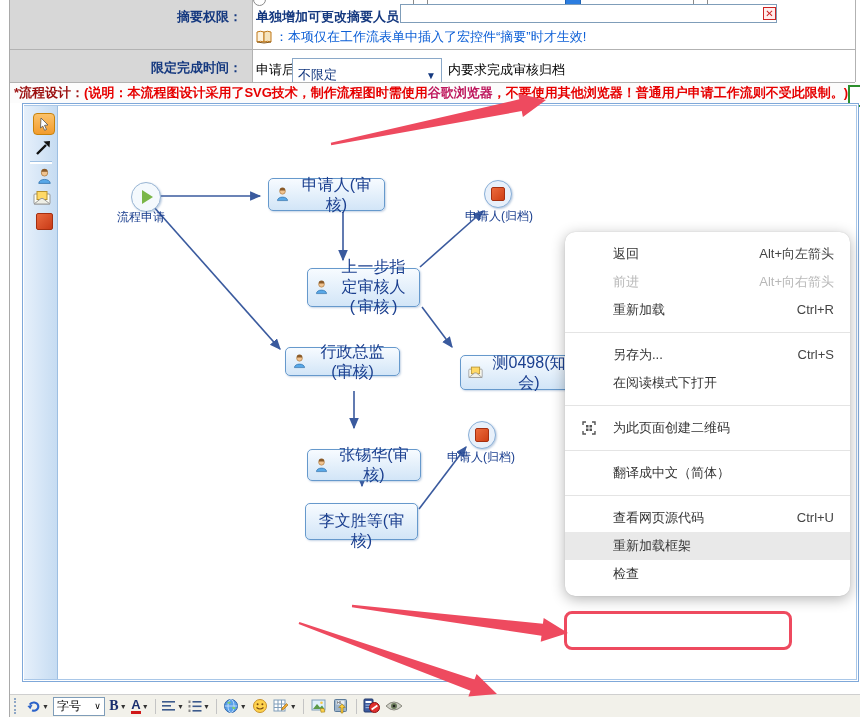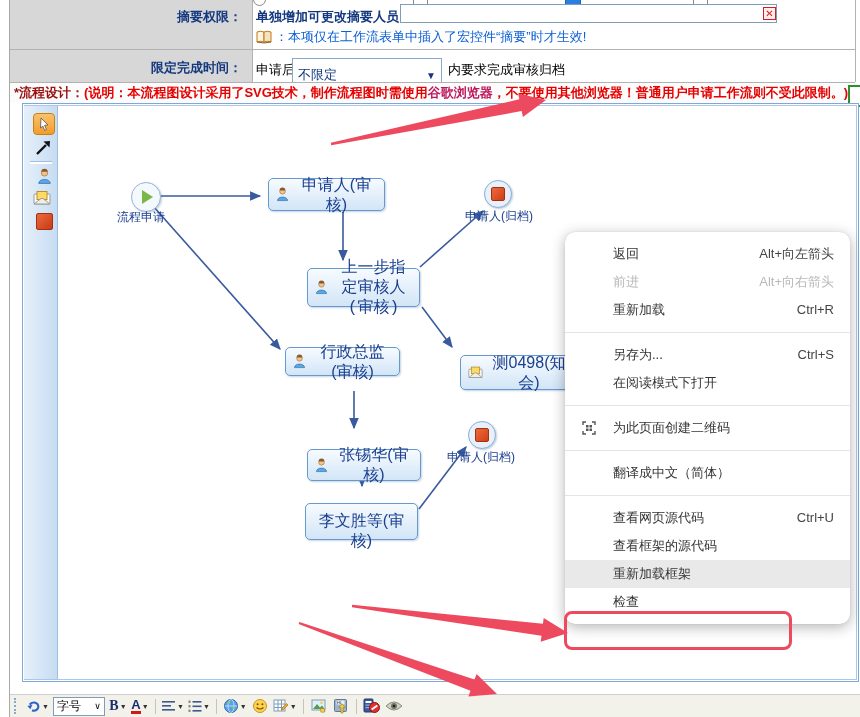--- a/index.html
+++ b/index.html
@@ -288,24 +288,20 @@
   <div class="msep"></div>
   <div class="mi">
     <span class="mi-label">翻译成中文（简体）</span>
     <span class="mi-sc"></span>
   </div>
   <div class="msep"></div>
   <div class="mi">
     <span class="mi-label">查看网页源代码</span>
     <span class="mi-sc">Ctrl+U</span>
   </div>
-  <div class="mi">
-    <span class="mi-label">查看框架的源代码</span>
-    <span class="mi-sc"></span>
-  </div>
   <div class="mi hl">
     <span class="mi-label">重新加载框架</span>
     <span class="mi-sc"></span>
   </div>
   <div class="mi">
     <span class="mi-label">检查</span>
     <span class="mi-sc"></span>
   </div>
 </div>
 

